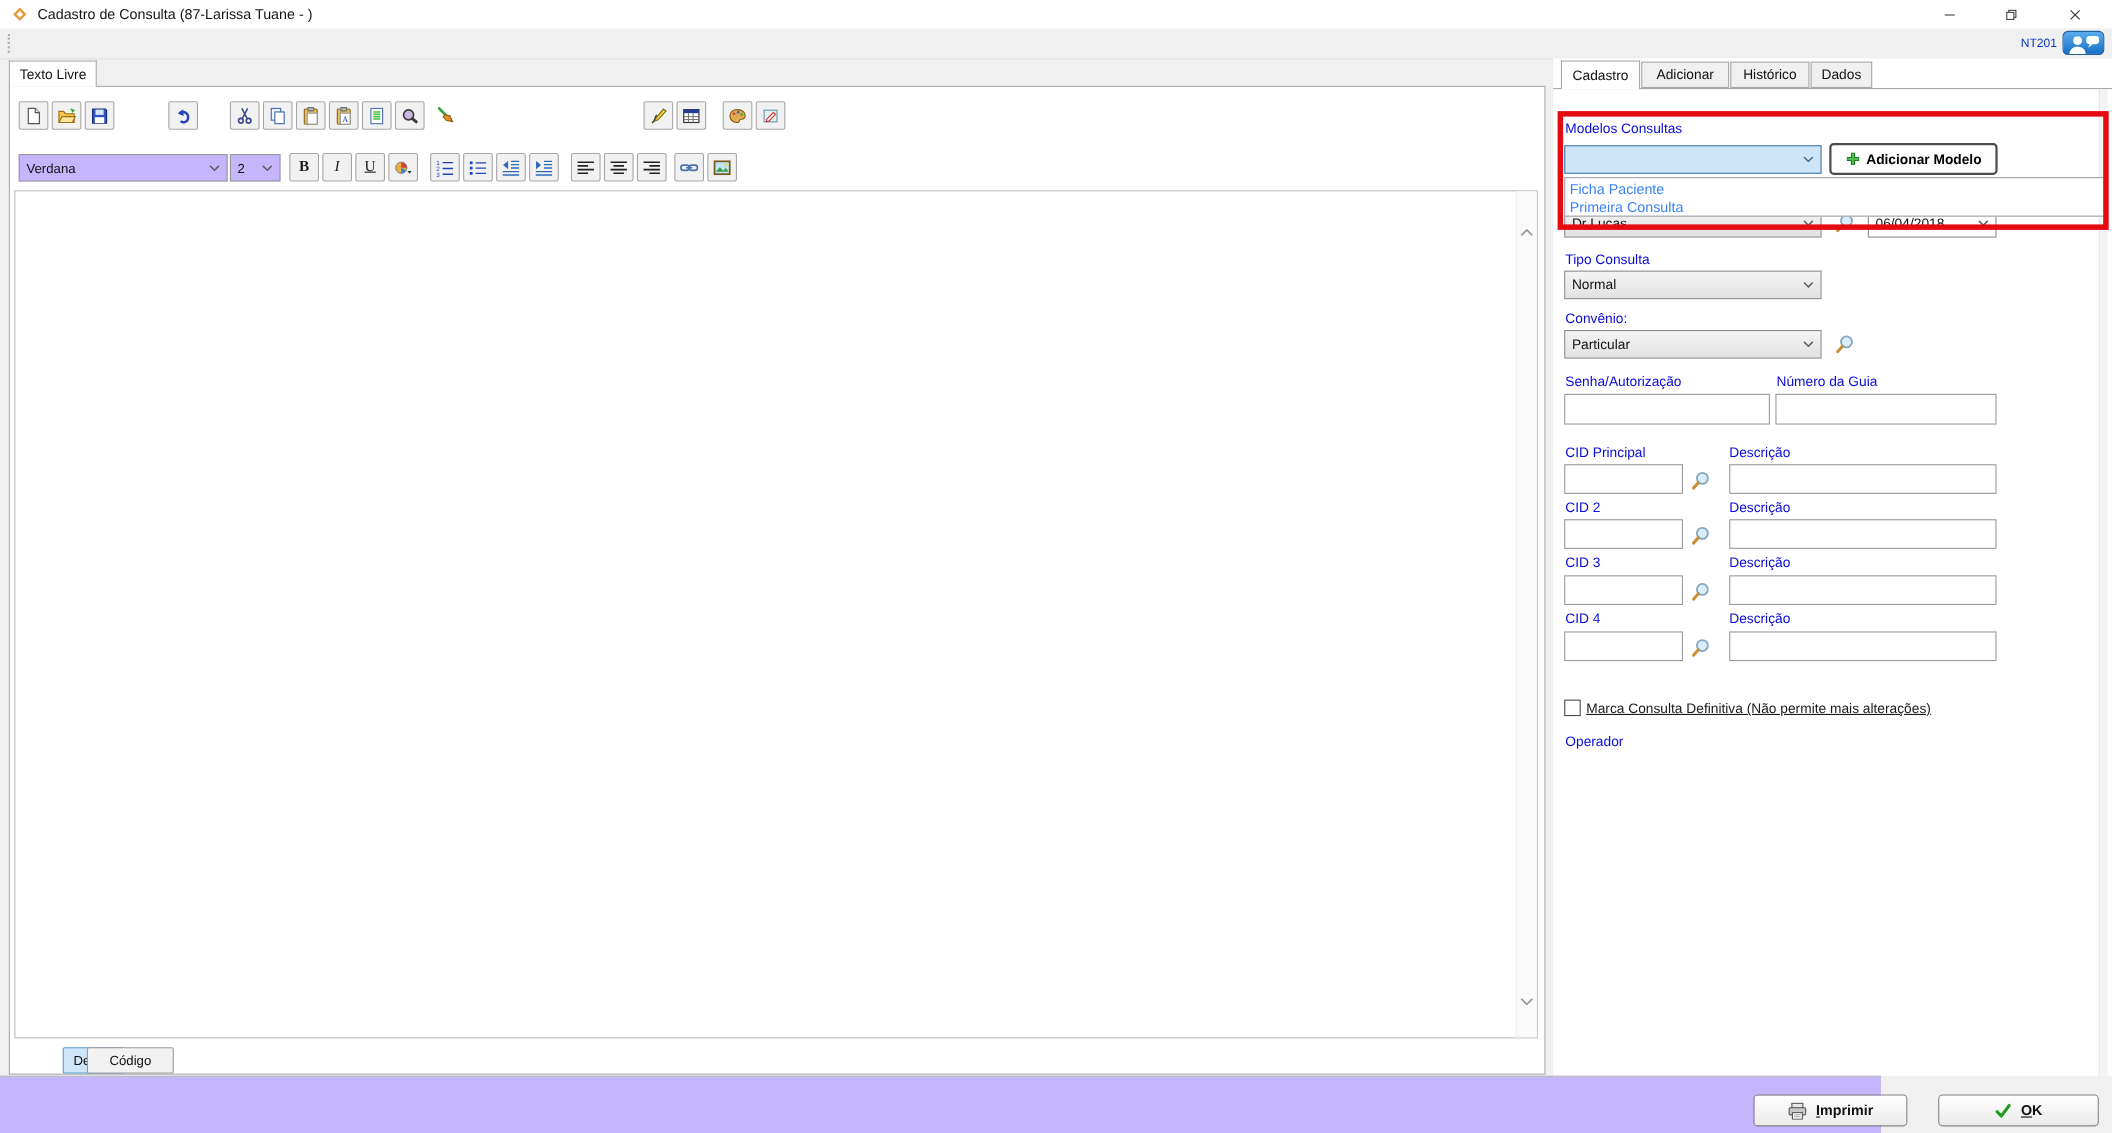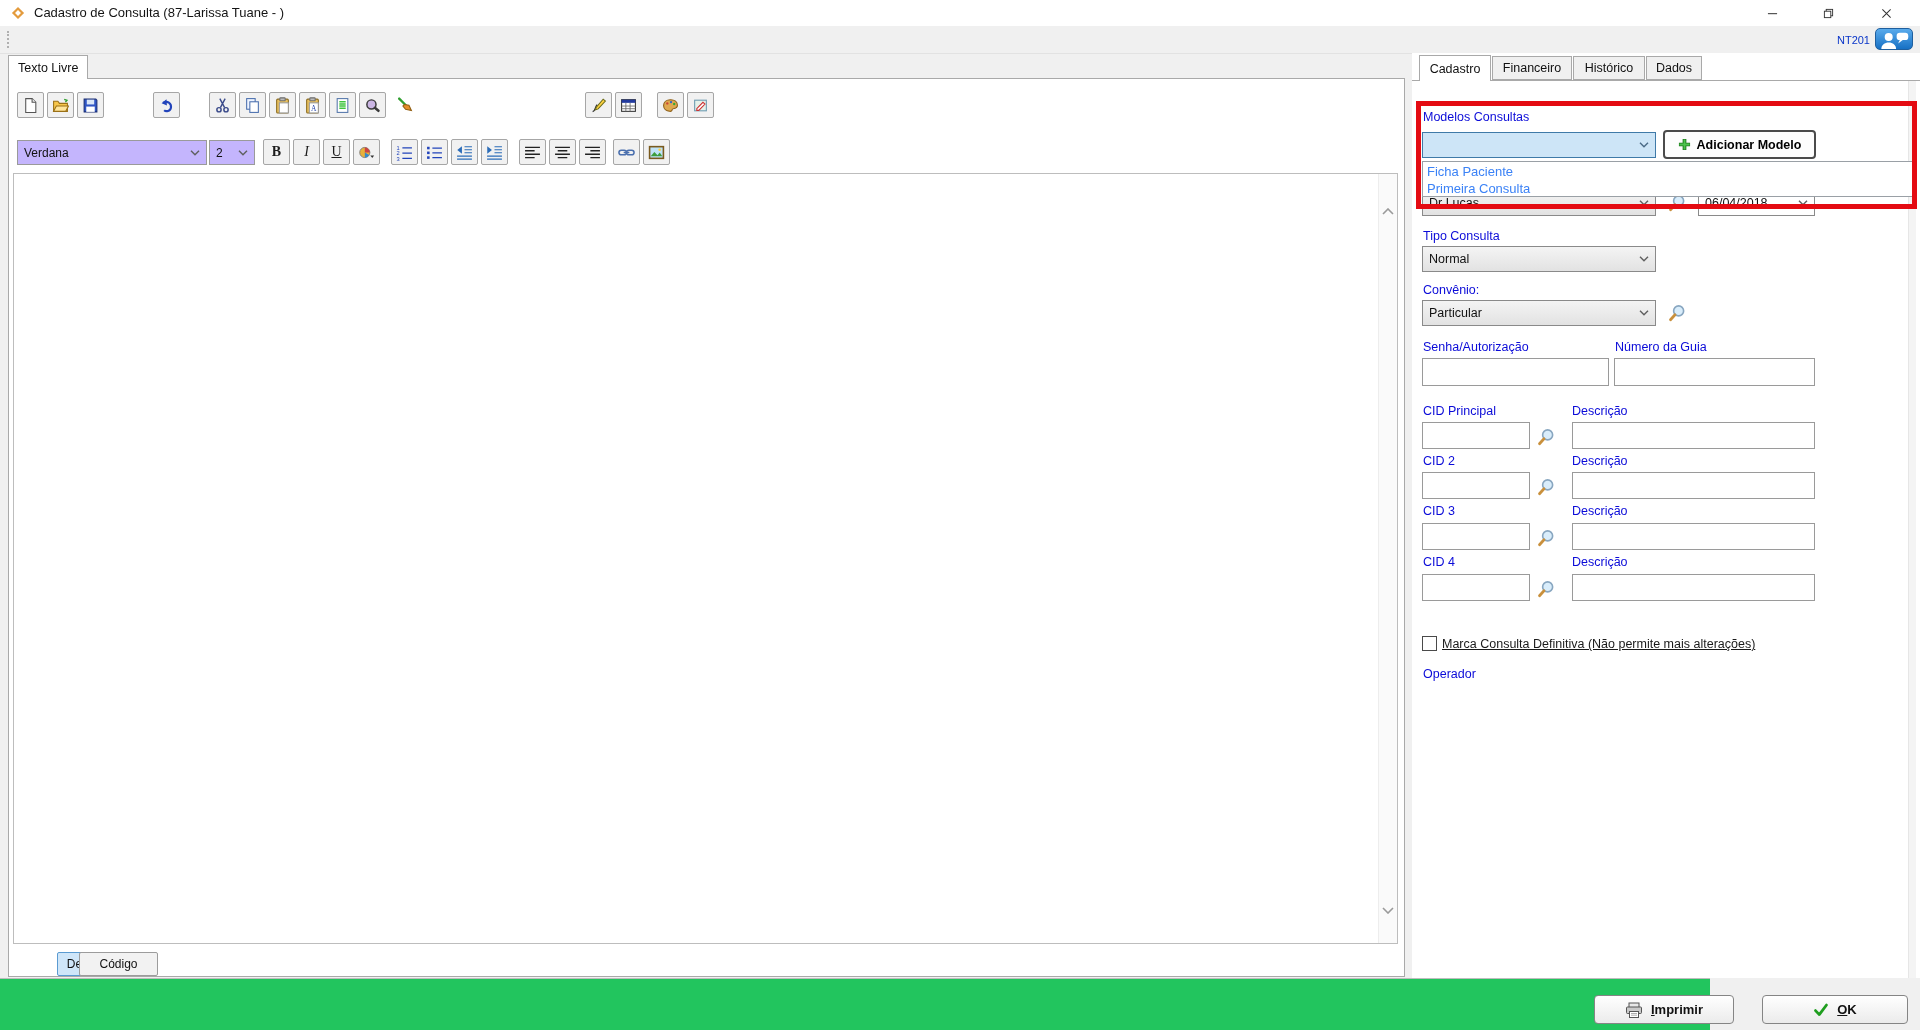--- a/index.html
+++ b/index.html
@@ -57,21 +57,21 @@
          z-index:15;box-sizing:border-box;padding:1px 0 0 4px;}
   .popup-item{font-size:13px;color:#3b82f6;line-height:17px;white-space:nowrap;cursor:default;}
   .red-annotation{position:absolute;left:4px;top:48px;width:501px;height:108px;border:5px solid #e40b12;
                   box-sizing:border-box;z-index:30;pointer-events:none;}
   .cb{position:absolute;width:15px;height:15px;border:1px solid #4a4a4a;background:#fff;box-sizing:border-box;}
   .cb-label{position:absolute;font-size:12.5px;color:#1a1a1a;white-space:nowrap;text-decoration:underline;}
   .addbtn{position:absolute;left:251px;top:77px;width:153px;height:29px;border:2px solid #4b4b4b;border-radius:4px;
           background:#fdfdfd;display:flex;align-items:center;justify-content:center;gap:6px;
           font-size:12.5px;font-weight:bold;font-family:"Liberation Sans",sans-serif;box-sizing:border-box;}
   
-  .bottombar{position:absolute;left:0;top:978px;width:1710px;height:52px;background:#22c55e;border-top:1px solid #bdbdbd;box-sizing:border-box;}
+  .bottombar{position:absolute;left:0;top:978px;width:1710px;height:52px;background:#c4b5fd;border-top:1px solid #bdbdbd;box-sizing:border-box;}
   .btn{position:absolute;top:16px;height:29px;border:1px solid #858585;border-radius:4px;
        background:linear-gradient(#ffffff,#ebebeb);display:flex;align-items:center;justify-content:center;gap:8px;
        font-size:13px;font-weight:bold;font-family:"Liberation Sans",sans-serif;box-sizing:border-box;color:#111;}
 </style>
 </head>
 <body>
 
 <div class="screen">
 
   <div class="titlebar">
@@ -334,21 +334,21 @@
       <span>Código</span>
     </div>
   </div>
 
   <div class="right-panel">
     <div class="rp-topline"></div>
     <div class="rp-tab active" style="left:7px;width:72px;">
         <span>Cadastro</span>
       </div>
     <div class="rp-tab" style="left:80px;width:80px;">
-        <span>Financeiro</span>
+        <span>Adicionar</span>
       </div>
     <div class="rp-tab" style="left:161px;width:72px;">
         <span>Histórico</span>
       </div>
     <div class="rp-tab" style="left:234px;width:56px;">
         <span>Dados</span>
       </div>
 
     <div class="rp-scrollstrip"></div>
 

